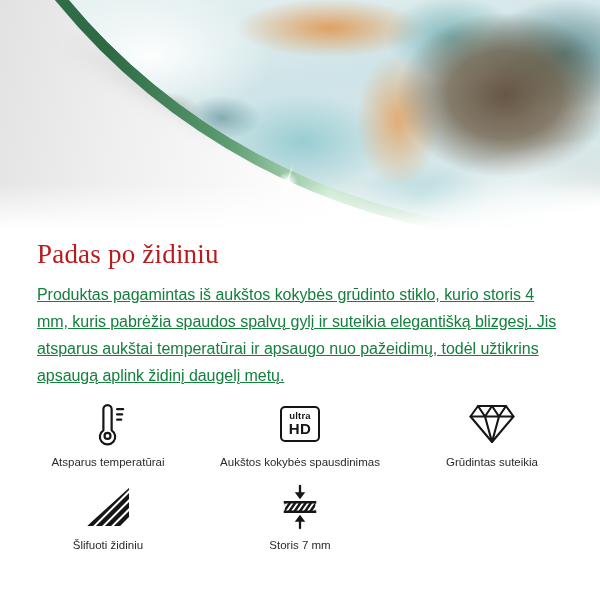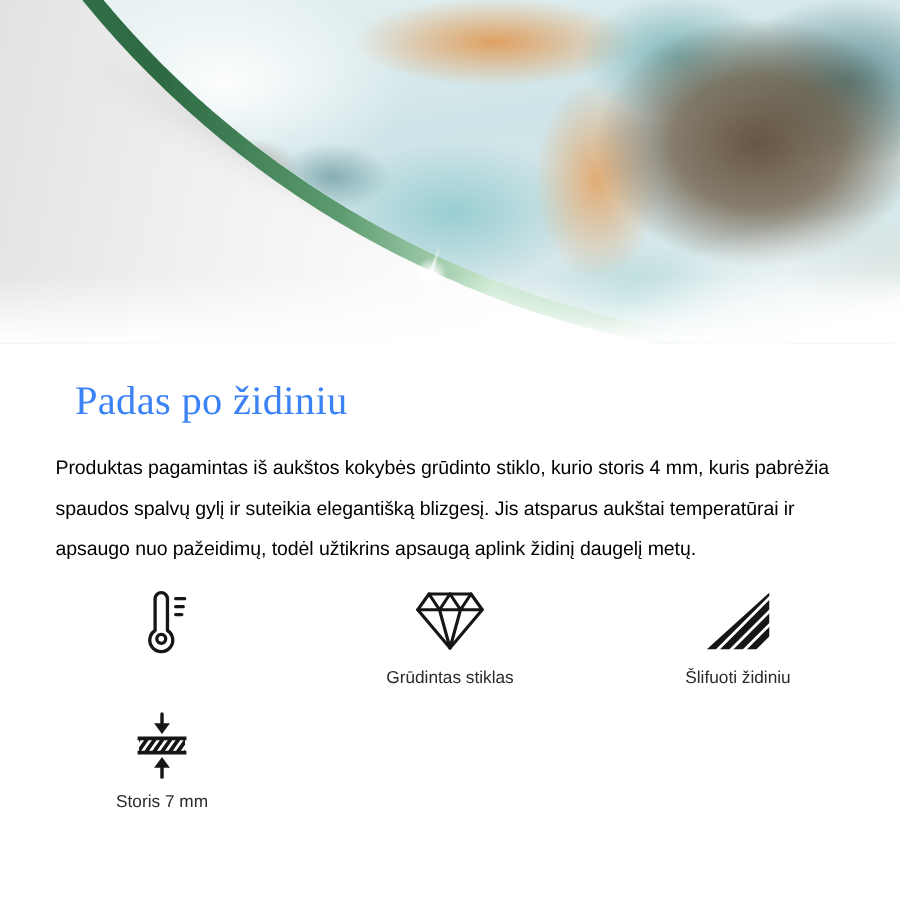--- a/index.html
+++ b/index.html
@@ -38,25 +38,25 @@
   .sparkle{position:absolute;left:266px;top:162px;width:42px;height:42px;transform:rotate(18deg);
         background-image:
           radial-gradient(circle, #ffffff 0 1.5px, rgba(255,255,255,.8) 4px, rgba(255,255,255,0) 11px),
           linear-gradient(90deg, rgba(255,255,255,0), #ffffff 50%, rgba(255,255,255,0)),
           linear-gradient(0deg, rgba(255,255,255,0), #ffffff 50%, rgba(255,255,255,0));
         background-size:100% 100%,100% 2px,2px 100%;
         background-position:center;background-repeat:no-repeat;}
 
   
   .content{padding:7px 37px 0 37px;}
-  h1.title{margin:13px;font-family:"Liberation Serif",serif;font-weight:400;
-        font-size:27px;line-height:36px;color:#3b82f6;letter-spacing:.2px;}
+  h1.title{margin:0;font-family:"Liberation Serif",serif;font-weight:400;
+        font-size:27px;line-height:36px;color:#b91c1c;letter-spacing:.2px;}
   h1.title span{display:block;}
-  p.desc{margin:9px 0 0 0;width:527px;font-size:13px;line-height:27px;
-        color:#000000;letter-spacing:-.05px;}
+  p.desc{margin:9px 0 0 0;width:527px;font-size:16px;line-height:27px;
+        color:#15803d;letter-spacing:-.05px;text-decoration:underline;}
 
   
   .features{margin-top:12px;display:grid;grid-template-columns:142px 242px 142px;row-gap:14px;}
   .cell{display:flex;flex-direction:column;align-items:center;}
   .icon-wrap{height:46px;display:flex;align-items:center;justify-content:center;}
   .cell .label{margin-top:8px;font-size:11.5px;line-height:15px;color:#2a2a2a;text-align:center;}
   .ico{stroke:#161616;fill:none;stroke-width:2.3;stroke-linecap:round;stroke-linejoin:round;}
   .uhd-box{border:2.5px solid #141414;border-radius:5px;padding:3px 7px 4px;
         display:flex;flex-direction:column;align-items:center;line-height:1;color:#141414;}
   .uhd-top{font-size:9.5px;font-weight:700;letter-spacing:.2px;}
@@ -86,32 +86,42 @@
     <div class="features">
 
       <div class="cell">
         <div class="icon-wrap">
           <svg class="ico" width="36" height="46" viewBox="0 0 36 48">
             <path d="M21.8 30.6 V8.6 a4.3 4.3 0 0 0 -8.6 0 V30.6 a8 8 0 1 0 8.6 0 Z"></path>
             <circle cx="17.5" cy="36.4" r="3.1"></circle>
             <path d="M27.5 8.5 h6.3 M27.5 14 h5.3 M27.5 19.5 h4.3"></path>
           </svg>
         </div>
+        <div class="label">Atsparus temperatūrai</div>
       </div>
 
+      <div class="cell">
+        <div class="icon-wrap">
+          <div class="uhd-box">
+            <span class="uhd-top">ultra</span>
+            <span class="uhd-bottom">HD</span>
+          </div>
+        </div>
+        <div class="label">Aukštos kokybės spausdinimas</div>
+      </div>
 
 
       <div class="cell">
         <div class="icon-wrap">
           <svg class="ico" width="48" height="42" viewBox="0 0 48 42" style="stroke-width:2.1">
             <path d="M10 3 L38 3 L45.5 13.5 L24 39 L2.5 13.5 Z"></path>
             <path d="M2.5 13.5 H45.5 M10 3 L17 13.5 M24 3 L17 13.5 M24 3 L31 13.5 M38 3 L31 13.5 M17 13.5 L24 39 M31 13.5 L24 39"></path>
           </svg>
         </div>
-        <div class="label">Grūdintas stiklas</div>
+        <div class="label">Grūdintas suteikia</div>
       </div>
 
       <div class="cell">
         <div class="icon-wrap">
           <svg width="46" height="42" viewBox="0 0 46 42">
             <defs>
                 <clipPath id="triClip">
                   <polygon points="2,40 44,40 44,2"></polygon>
                 </clipPath>
               </defs>

